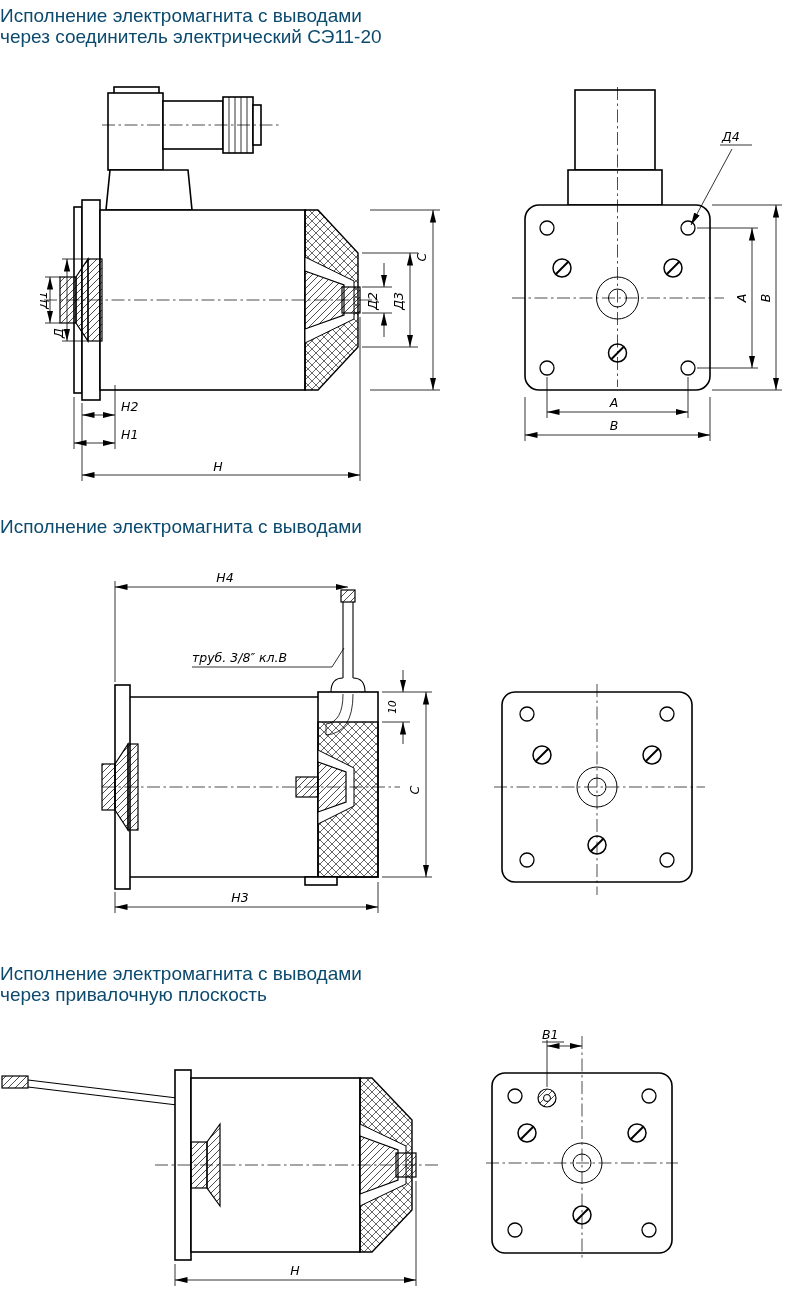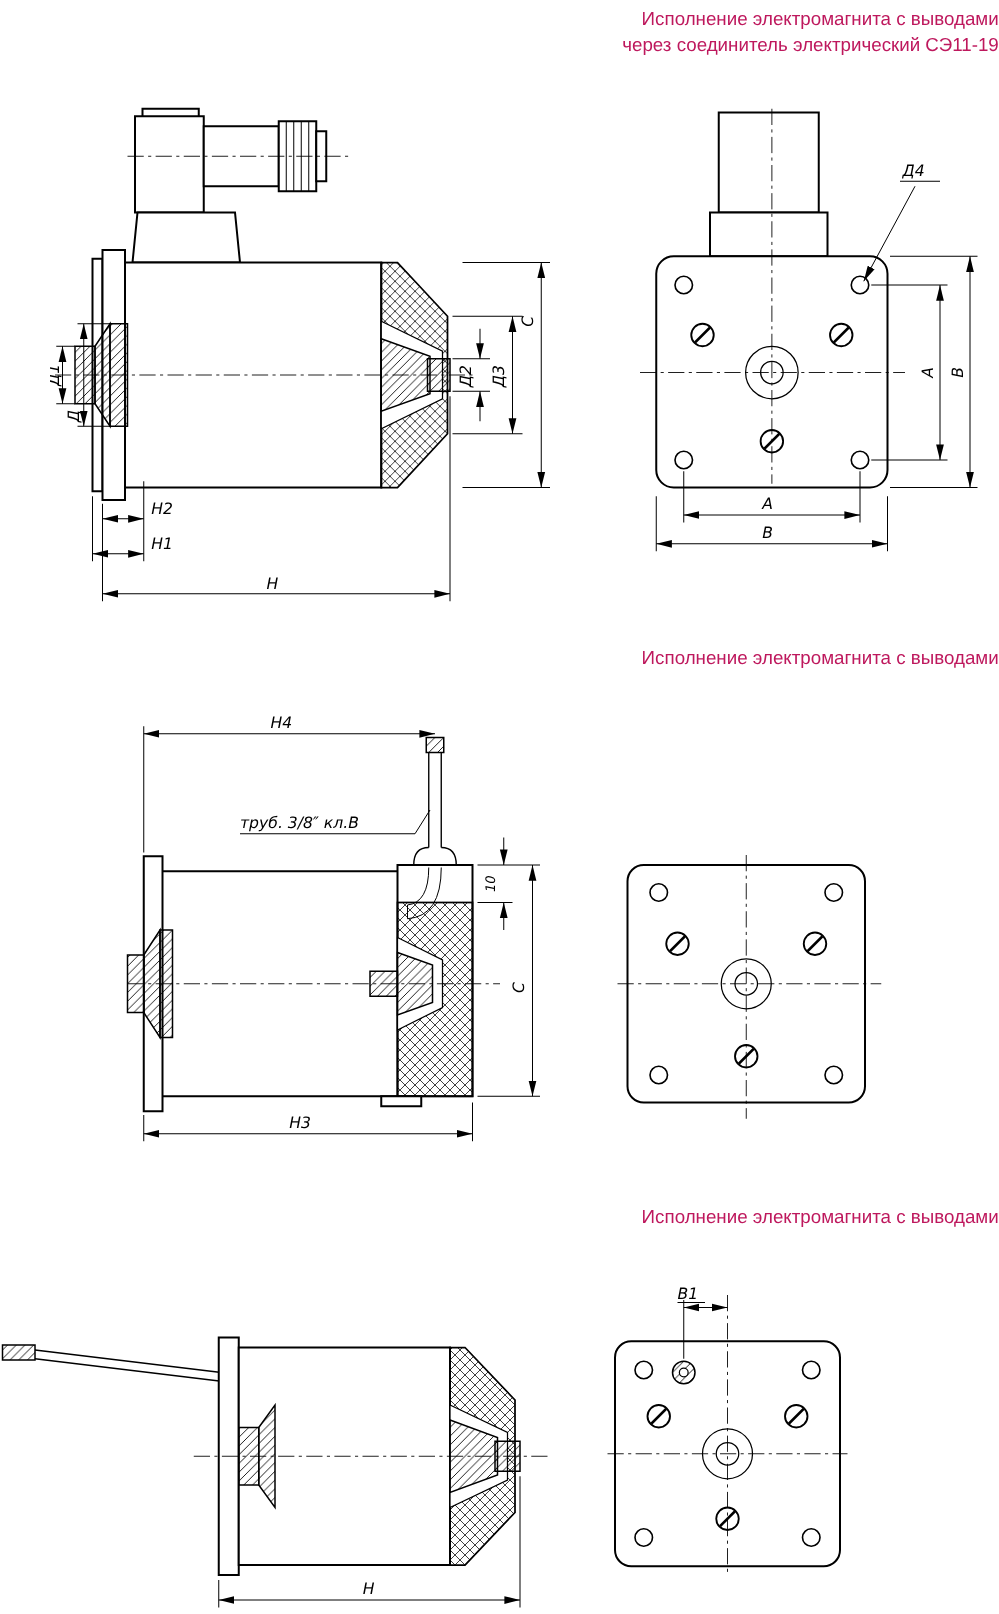--- a/index.html
+++ b/index.html
@@ -1,19 +1,19 @@
 <!DOCTYPE html>
 <html><head>
 <meta charset="utf-8">
 <style>
   * { margin:0; padding:0; box-sizing:border-box; }
   html,body { background:#fff; }
   body { font-family:"Liberation Sans", sans-serif; color:#000; }
   .page { position:relative; width:799px; height:1291px; background:#fff; overflow:hidden; }
-  .title { position:absolute; left:0; width:100%; text-align:right; font-size:15px; line-height:21px; color:#be185d; }
+  .title { position:absolute; left:0; width:100%; text-align:left; font-size:19px; line-height:21px; color:#0c4a6e; }
   .drawing { position:absolute; }
   .ol  { fill:none; stroke:#000; stroke-width:1.6; }
   .ol2 { fill:none; stroke:#000; stroke-width:1.1; }
   .thin{ fill:none; stroke:#000; stroke-width:0.8; }
   .dim { fill:none; stroke:#000; stroke-width:0.8; }
   .cl  { fill:none; stroke:#000; stroke-width:0.7; stroke-dasharray:13 3.5 2.5 3.5; }
   .fw  { fill:#fff; stroke:#000; stroke-width:1.6; }
   .fw2 { fill:#fff; stroke:#000; stroke-width:1; }
   .fh  { fill:url(#hatch); stroke:#000; stroke-width:1.2; }
   .fx  { fill:url(#xhatch); stroke:#000; stroke-width:1.4; }
@@ -37,21 +37,21 @@
     <marker id="arr" viewBox="0 0 13 8" refX="12.5" refY="4" markerWidth="13" markerHeight="8" markerUnits="userSpaceOnUse" orient="auto-start-reverse">
       <path d="M0,0.9 L12.5,4 L0,7.1 Z" fill="#000"></path>
     </marker>
   </defs>
 </svg>
 
 <div class="page">
 
   <div class="title" style="top:5px">
     <div>Исполнение электромагнита с выводами</div>
-    <div>через соединитель электрический СЭ11-19</div>
+    <div>через соединитель электрический СЭ11-20</div>
   </div>
 
   <svg class="drawing" style="left:40px;top:85px" width="430" height="400" viewBox="0 0 430 400">
     <g>
       <rect class="fw" x="74" y="2" width="45" height="8"></rect>
       <rect class="fw" x="68" y="8" width="55" height="77"></rect>
       <rect class="fw" x="123" y="16" width="60" height="48"></rect>
       <rect class="fw" x="183" y="12" width="30" height="56"></rect>
       <line class="thin" x1="189" y1="12" x2="189" y2="68"></line>
       <line class="thin" x1="195" y1="12" x2="195" y2="68"></line>
@@ -269,20 +269,21 @@
       <circle class="fw2" cx="105" cy="105" r="9"></circle>
     </g>
     <g>
       <line class="cl" x1="2" y1="105" x2="213" y2="105"></line>
       <line class="cl" x1="105" y1="2" x2="105" y2="213"></line>
     </g>
   </svg>
 
   <div class="title" style="top:963px">
     <div>Исполнение электромагнита с выводами</div>
+    <div>через привалочную плоскость</div>
   </div>
 
   <svg class="drawing" style="left:0px;top:1040px" width="460" height="250" viewBox="0 0 460 250">
     <g>
       <rect class="fh" x="2" y="36" width="26" height="12"></rect>
       <line class="ol2" x1="28" y1="40" x2="177" y2="58"></line>
       <line class="ol2" x1="28" y1="47" x2="177" y2="65"></line>
     </g>
     <g>
       <rect class="fw" x="175" y="30" width="16" height="190"></rect>

